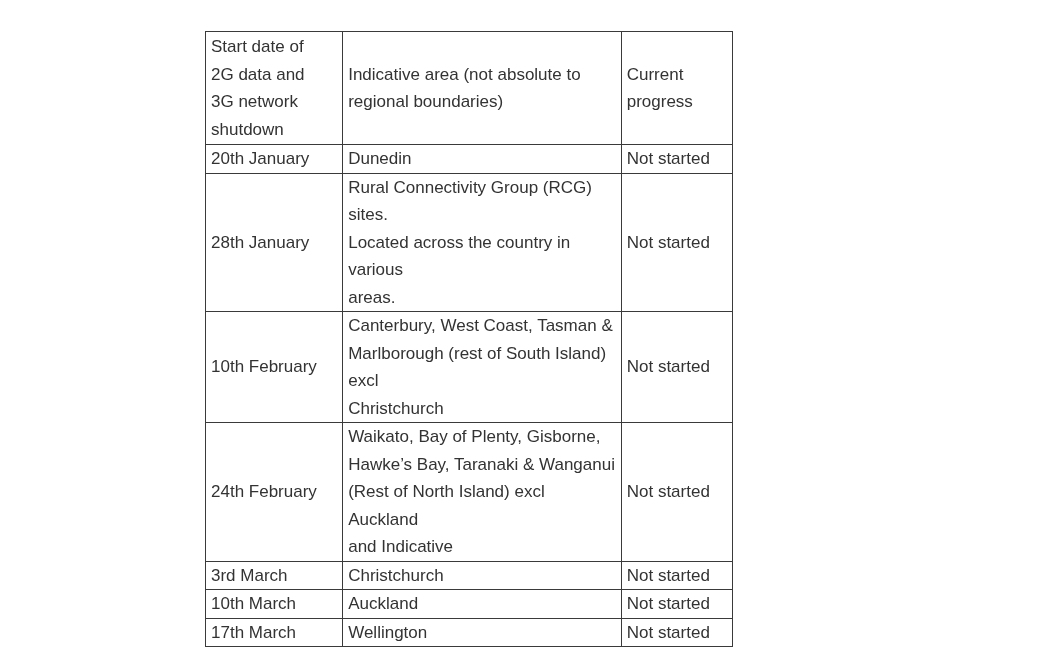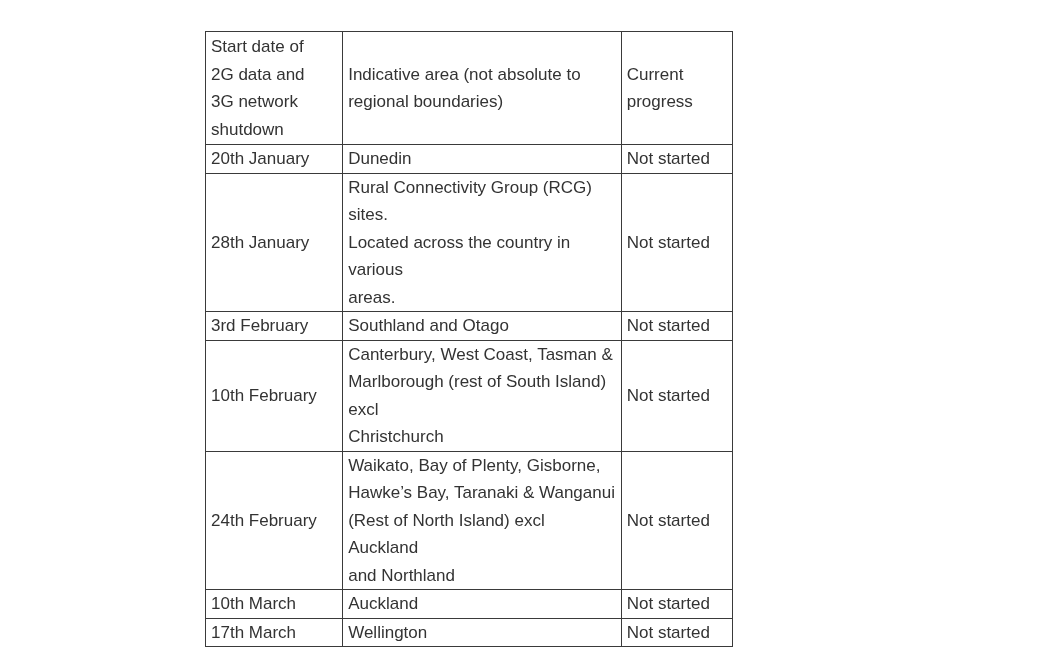--- a/index.html
+++ b/index.html
@@ -73,47 +73,47 @@
         </td>
         <td>
           <span class="cell-line">Rural Connectivity Group (RCG) sites.</span>
           <span class="cell-line">Located across the country in various</span>
           <span class="cell-line">areas.</span>
         </td>
         <td class="status">Not started</td>
       </tr>
       <tr>
         <td>
-          <span class="cell-line">3rd February</span>
-        </td>
-        <td>
-          <span class="cell-line">Southland and Otago</span>
-        </td>
-        <td class="status">Not started</td>
-      </tr>
-      <tr>
-        <td>
           <span class="cell-line">10th February</span>
         </td>
         <td>
           <span class="cell-line">Canterbury, West Coast, Tasman &amp;</span>
           <span class="cell-line">Marlborough (rest of South Island) excl</span>
           <span class="cell-line">Christchurch</span>
         </td>
         <td class="status">Not started</td>
       </tr>
       <tr>
         <td>
           <span class="cell-line">24th February</span>
         </td>
         <td>
           <span class="cell-line">Waikato, Bay of Plenty, Gisborne,</span>
           <span class="cell-line">Hawke’s Bay, Taranaki &amp; Wanganui</span>
           <span class="cell-line">(Rest of North Island) excl Auckland</span>
-          <span class="cell-line">and Northland</span>
+          <span class="cell-line">and Indicative</span>
+        </td>
+        <td class="status">Not started</td>
+      </tr>
+      <tr>
+        <td>
+          <span class="cell-line">3rd March</span>
+        </td>
+        <td>
+          <span class="cell-line">Christchurch</span>
         </td>
         <td class="status">Not started</td>
       </tr>
       <tr>
         <td>
           <span class="cell-line">10th March</span>
         </td>
         <td>
           <span class="cell-line">Auckland</span>
         </td>

